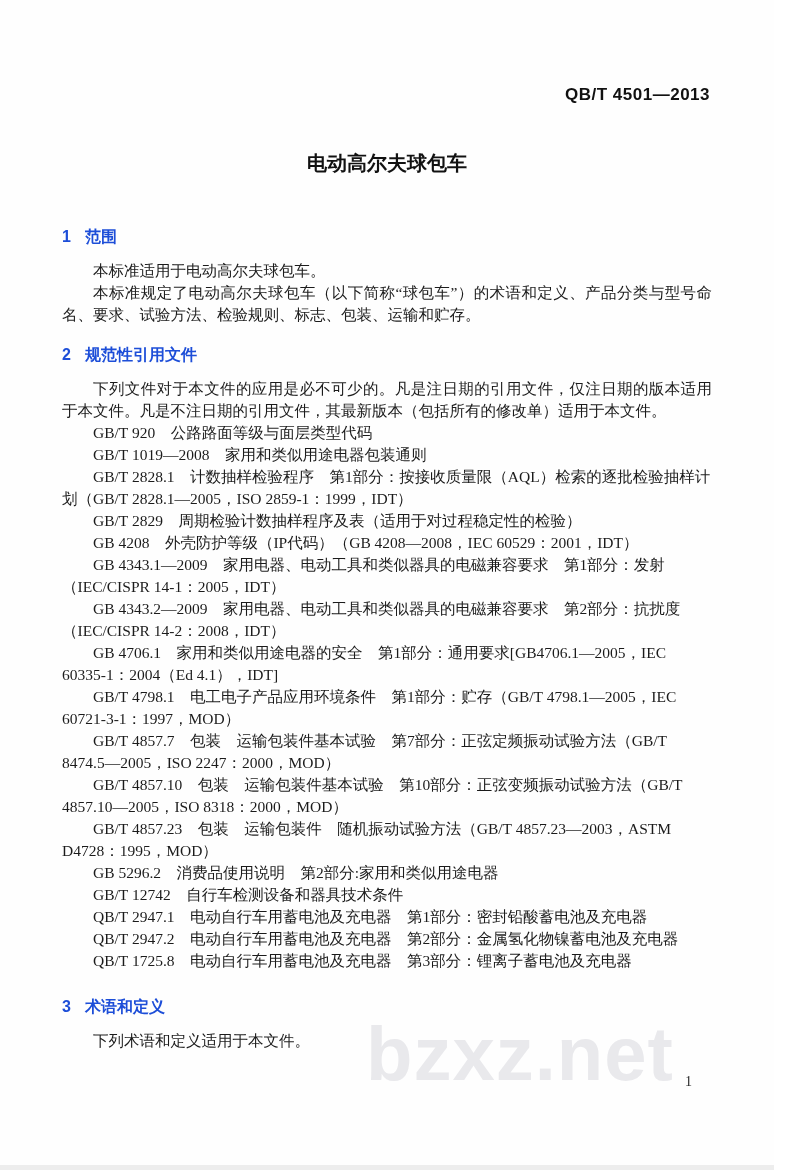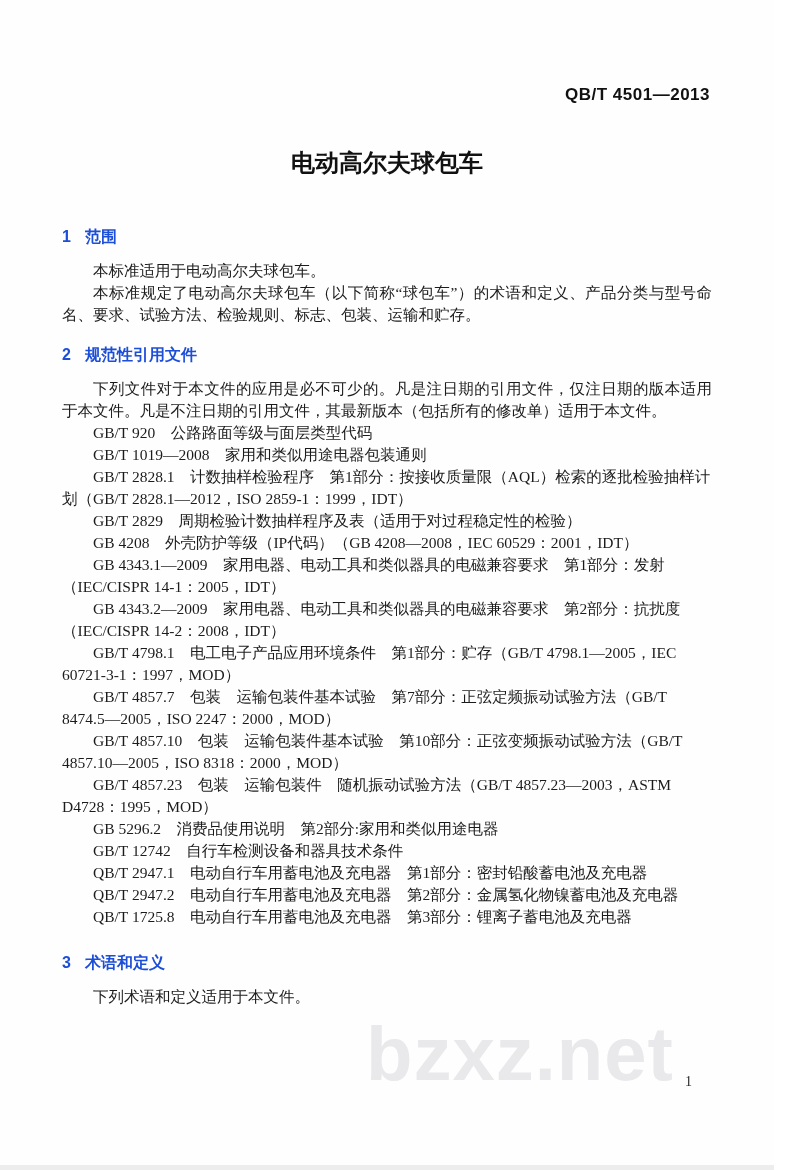--- a/index.html
+++ b/index.html
@@ -25,21 +25,21 @@
     line-height: 18px;
     letter-spacing: 0.5px;
     color: #111;
     padding-right: 2px;
   }
   .doc-title {
     margin: 44px 0 0 0;
     text-align: center;
     font-family: "Liberation Sans", "DejaVu Sans", sans-serif;
     font-weight: bold;
-    font-size: 24px;
+    font-size: 20px;
     line-height: 30px;
     color: #111;
   }
   .sec-heading {
     margin: 20px 0 14px 0;
     font-family: "Liberation Sans", "DejaVu Sans", sans-serif;
     font-weight: bold;
     font-size: 16px;
     line-height: 18px;
     color: #1d4ed8;
@@ -103,25 +103,26 @@
       <p class="body-p">本标准适用于电动高尔夫球包车。</p>
       <p class="body-p">本标准规定了电动高尔夫球包车（以下简称“球包车”）的术语和定义、产品分类与型号命名、要求、试验方法、检验规则、标志、包装、运输和贮存。</p>
     </section>
 
     <section>
       <h2 class="sec-heading"><span class="sec-num">2</span><span>规范性引用文件</span></h2>
       <p class="body-p">下列文件对于本文件的应用是必不可少的。凡是注日期的引用文件，仅注日期的版本适用于本文件。凡是不注日期的引用文件，其最新版本（包括所有的修改单）适用于本文件。</p>
       <div class="references">
           <p class="body-p">GB/T 920　公路路面等级与面层类型代码</p>
           <p class="body-p">GB/T 1019—2008　家用和类似用途电器包装通则</p>
-          <p class="body-p">GB/T 2828.1　计数抽样检验程序　第1部分：按接收质量限（AQL）检索的逐批检验抽样计划（GB/T 2828.1—2012，ISO 2859-1：1999，IDT）</p>
+          <p class="body-p">GB/T 2828.1　计数抽样检验程序　第1部分：按接收质量限（AQL）检索的逐批检验抽样计划（GB/T 2828.1—2005，ISO 2859-1：1999，IDT）</p>
           <p class="body-p">GB/T 2829　周期检验计数抽样程序及表（适用于对过程稳定性的检验）</p>
           <p class="body-p">GB 4208　外壳防护等级（IP代码）（GB 4208—2008，IEC 60529：2001，IDT）</p>
           <p class="body-p">GB 4343.1—2009　家用电器、电动工具和类似器具的电磁兼容要求　第1部分：发射（IEC/CISPR 14-1：2005，IDT）</p>
           <p class="body-p">GB 4343.2—2009　家用电器、电动工具和类似器具的电磁兼容要求　第2部分：抗扰度（IEC/CISPR 14-2：2008，IDT）</p>
+          <p class="body-p">GB 4706.1　家用和类似用途电器的安全　第1部分：通用要求[GB4706.1—2005，IEC 60335-1：2004（Ed 4.1），IDT]</p>
           <p class="body-p">GB/T 4798.1　电工电子产品应用环境条件　第1部分：贮存（GB/T 4798.1—2005，IEC 60721-3-1：1997，MOD）</p>
           <p class="body-p">GB/T 4857.7　包装　运输包装件基本试验　第7部分：正弦定频振动试验方法（GB/T 8474.5—2005，ISO 2247：2000，MOD）</p>
           <p class="body-p">GB/T 4857.10　包装　运输包装件基本试验　第10部分：正弦变频振动试验方法（GB/T 4857.10—2005，ISO 8318：2000，MOD）</p>
           <p class="body-p">GB/T 4857.23　包装　运输包装件　随机振动试验方法（GB/T 4857.23—2003，ASTM D4728：1995，MOD）</p>
           <p class="body-p">GB 5296.2　消费品使用说明　第2部分:家用和类似用途电器</p>
           <p class="body-p">GB/T 12742　自行车检测设备和器具技术条件</p>
           <p class="body-p">QB/T 2947.1　电动自行车用蓄电池及充电器　第1部分：密封铅酸蓄电池及充电器</p>
           <p class="body-p">QB/T 2947.2　电动自行车用蓄电池及充电器　第2部分：金属氢化物镍蓄电池及充电器</p>
           <p class="body-p">QB/T 1725.8　电动自行车用蓄电池及充电器　第3部分：锂离子蓄电池及充电器</p>
         </div>

